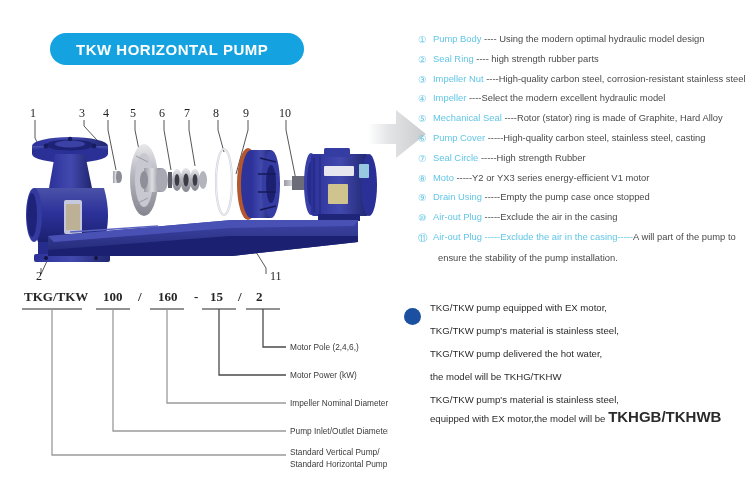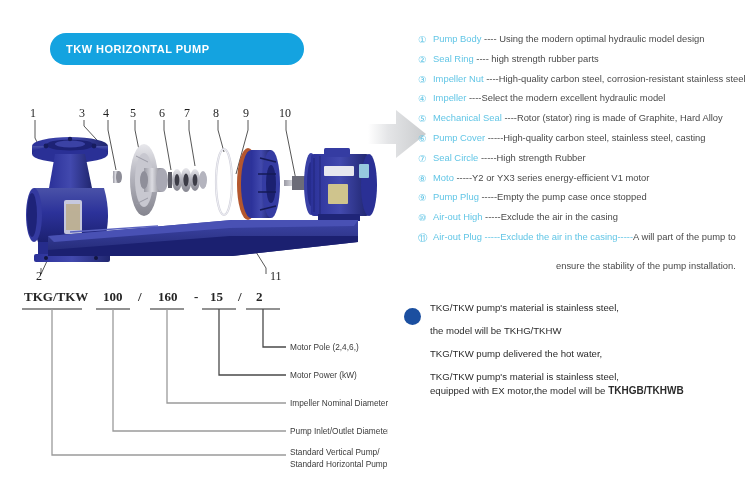--- a/index.html
+++ b/index.html
@@ -24,24 +24,24 @@
     top: 33px;
     width: 254px;
     height: 32px;
     border-radius: 16px;
     background: #14a3e0;
     display: flex;
     align-items: center;
   }
   #title-pill .title-text {
     color: #ffffff;
-    font-size: 11px;
+    font-size: 15px;
     font-weight: bold;
     letter-spacing: 0.5px;
-    padding-left: 16px;
+    padding-left: 26px;
   }
 
   
   #diagram {
     position: absolute;
     left: 8px;
     top: 96px;
     width: 372px;
     height: 190px;
   }
@@ -84,22 +84,21 @@
     color: #63c6e6;
     margin-top: 48px;
   }
   .legend-text .pdesc {
     color: #4a4a4a;
   }
   .legend-row.wrap .legend-text { white-space: normal; }
   .legend-row .sub-line {
     display: block;
     padding-left: 5px;
-    margin-top: 18px;
-    text-align: right;
+    margin-top: 10px;
   }
 
   
   #model-block {
     position: absolute;
     left: 18px;
     top: 287px;
     width: 370px;
     height: 200px;
   }
@@ -138,21 +137,21 @@
   .note-line {
     font-size: 9.6px;
     color: #2b2b2b;
     line-height: 1.05;
     margin-bottom: 13px;
     white-space: nowrap;
   }
   .note-line.compact { margin-bottom: 4px; }
   .note-line .strong {
     font-weight: bold;
-    font-size: 10px;
+    font-size: 15px;
   }
 </style>
 </head>
 <body>
 
 <div id="title-pill">
   <span class="title-text">TKW HORIZONTAL PUMP</span>
 </div>
 
 <div id="diagram">
@@ -364,26 +363,26 @@
     <span class="legend-text"><span class="pname">Seal Circle</span><span class="pdesc"> -----</span><span class="pdesc">High strength Rubber</span></span>
   </div>
 
   <div class="legend-row">
     <span class="legend-num">⑧</span>
     <span class="legend-text"><span class="pname">Moto</span><span class="pdesc"> -----</span><span class="pdesc">Y2 or YX3 series energy-efficient V1 motor</span></span>
   </div>
 
   <div class="legend-row">
     <span class="legend-num">⑨</span>
-    <span class="legend-text"><span class="pname">Pump Plug</span><span class="pdesc"> -----</span><span class="pdesc">Empty the pump case once stopped</span></span>
+    <span class="legend-text"><span class="pname">Drain Using</span><span class="pdesc"> -----</span><span class="pdesc">Empty the pump case once stopped</span></span>
   </div>
 
   <div class="legend-row">
     <span class="legend-num">⑩</span>
-    <span class="legend-text"><span class="pname">Air-out High</span><span class="pdesc"> -----</span><span class="pdesc">Exclude the air in the casing</span></span>
+    <span class="legend-text"><span class="pname">Air-out Plug</span><span class="pdesc"> -----</span><span class="pdesc">Exclude the air in the casing</span></span>
   </div>
 
   <div class="legend-row wrap">
     <span class="legend-num">⑪</span>
     <span class="legend-text"><span class="pname">Air-out Plug -----Exclude the air in the casing</span><span class="pname">-----</span><span class="pdesc">A will part of the pump to</span><span class="pdesc sub-line">ensure the stability of the pump installation.</span></span>
   </div>
 
 </div>
 
 <div id="model-block">
@@ -425,19 +424,20 @@
       <text class="brk-label" x="272" y="147">Pump Inlet/Outlet Diameter (mm)</text>
       <text class="brk-label" x="272" y="168">Standard Vertical Pump/</text>
       <text class="brk-label" x="272" y="180">Standard  Horizontal Pump</text>
     </g>
   </svg>
 </div>
 
 <div id="variant-notes">
   <div id="bullet-dot"></div>
   <div class="note-group">
+    <div class="note-line">TKG/TKW pump equipped with EX motor,</div>
     <div class="note-line">TKG/TKW pump's material is stainless steel,</div>
+    <div class="note-line">TKG/TKW pump delivered the hot water,</div>
     <div class="note-line">the model will be TKHG/TKHW</div>
-    <div class="note-line">TKG/TKW pump delivered the hot water,</div>
     <div class="note-line compact">TKG/TKW pump's material is stainless steel,</div>
     <div class="note-line"><span>equipped with EX motor,the model will be </span><span class="strong">TKHGB/TKHWB</span></div>
   </div>
 </div>
 
 </body></html>

